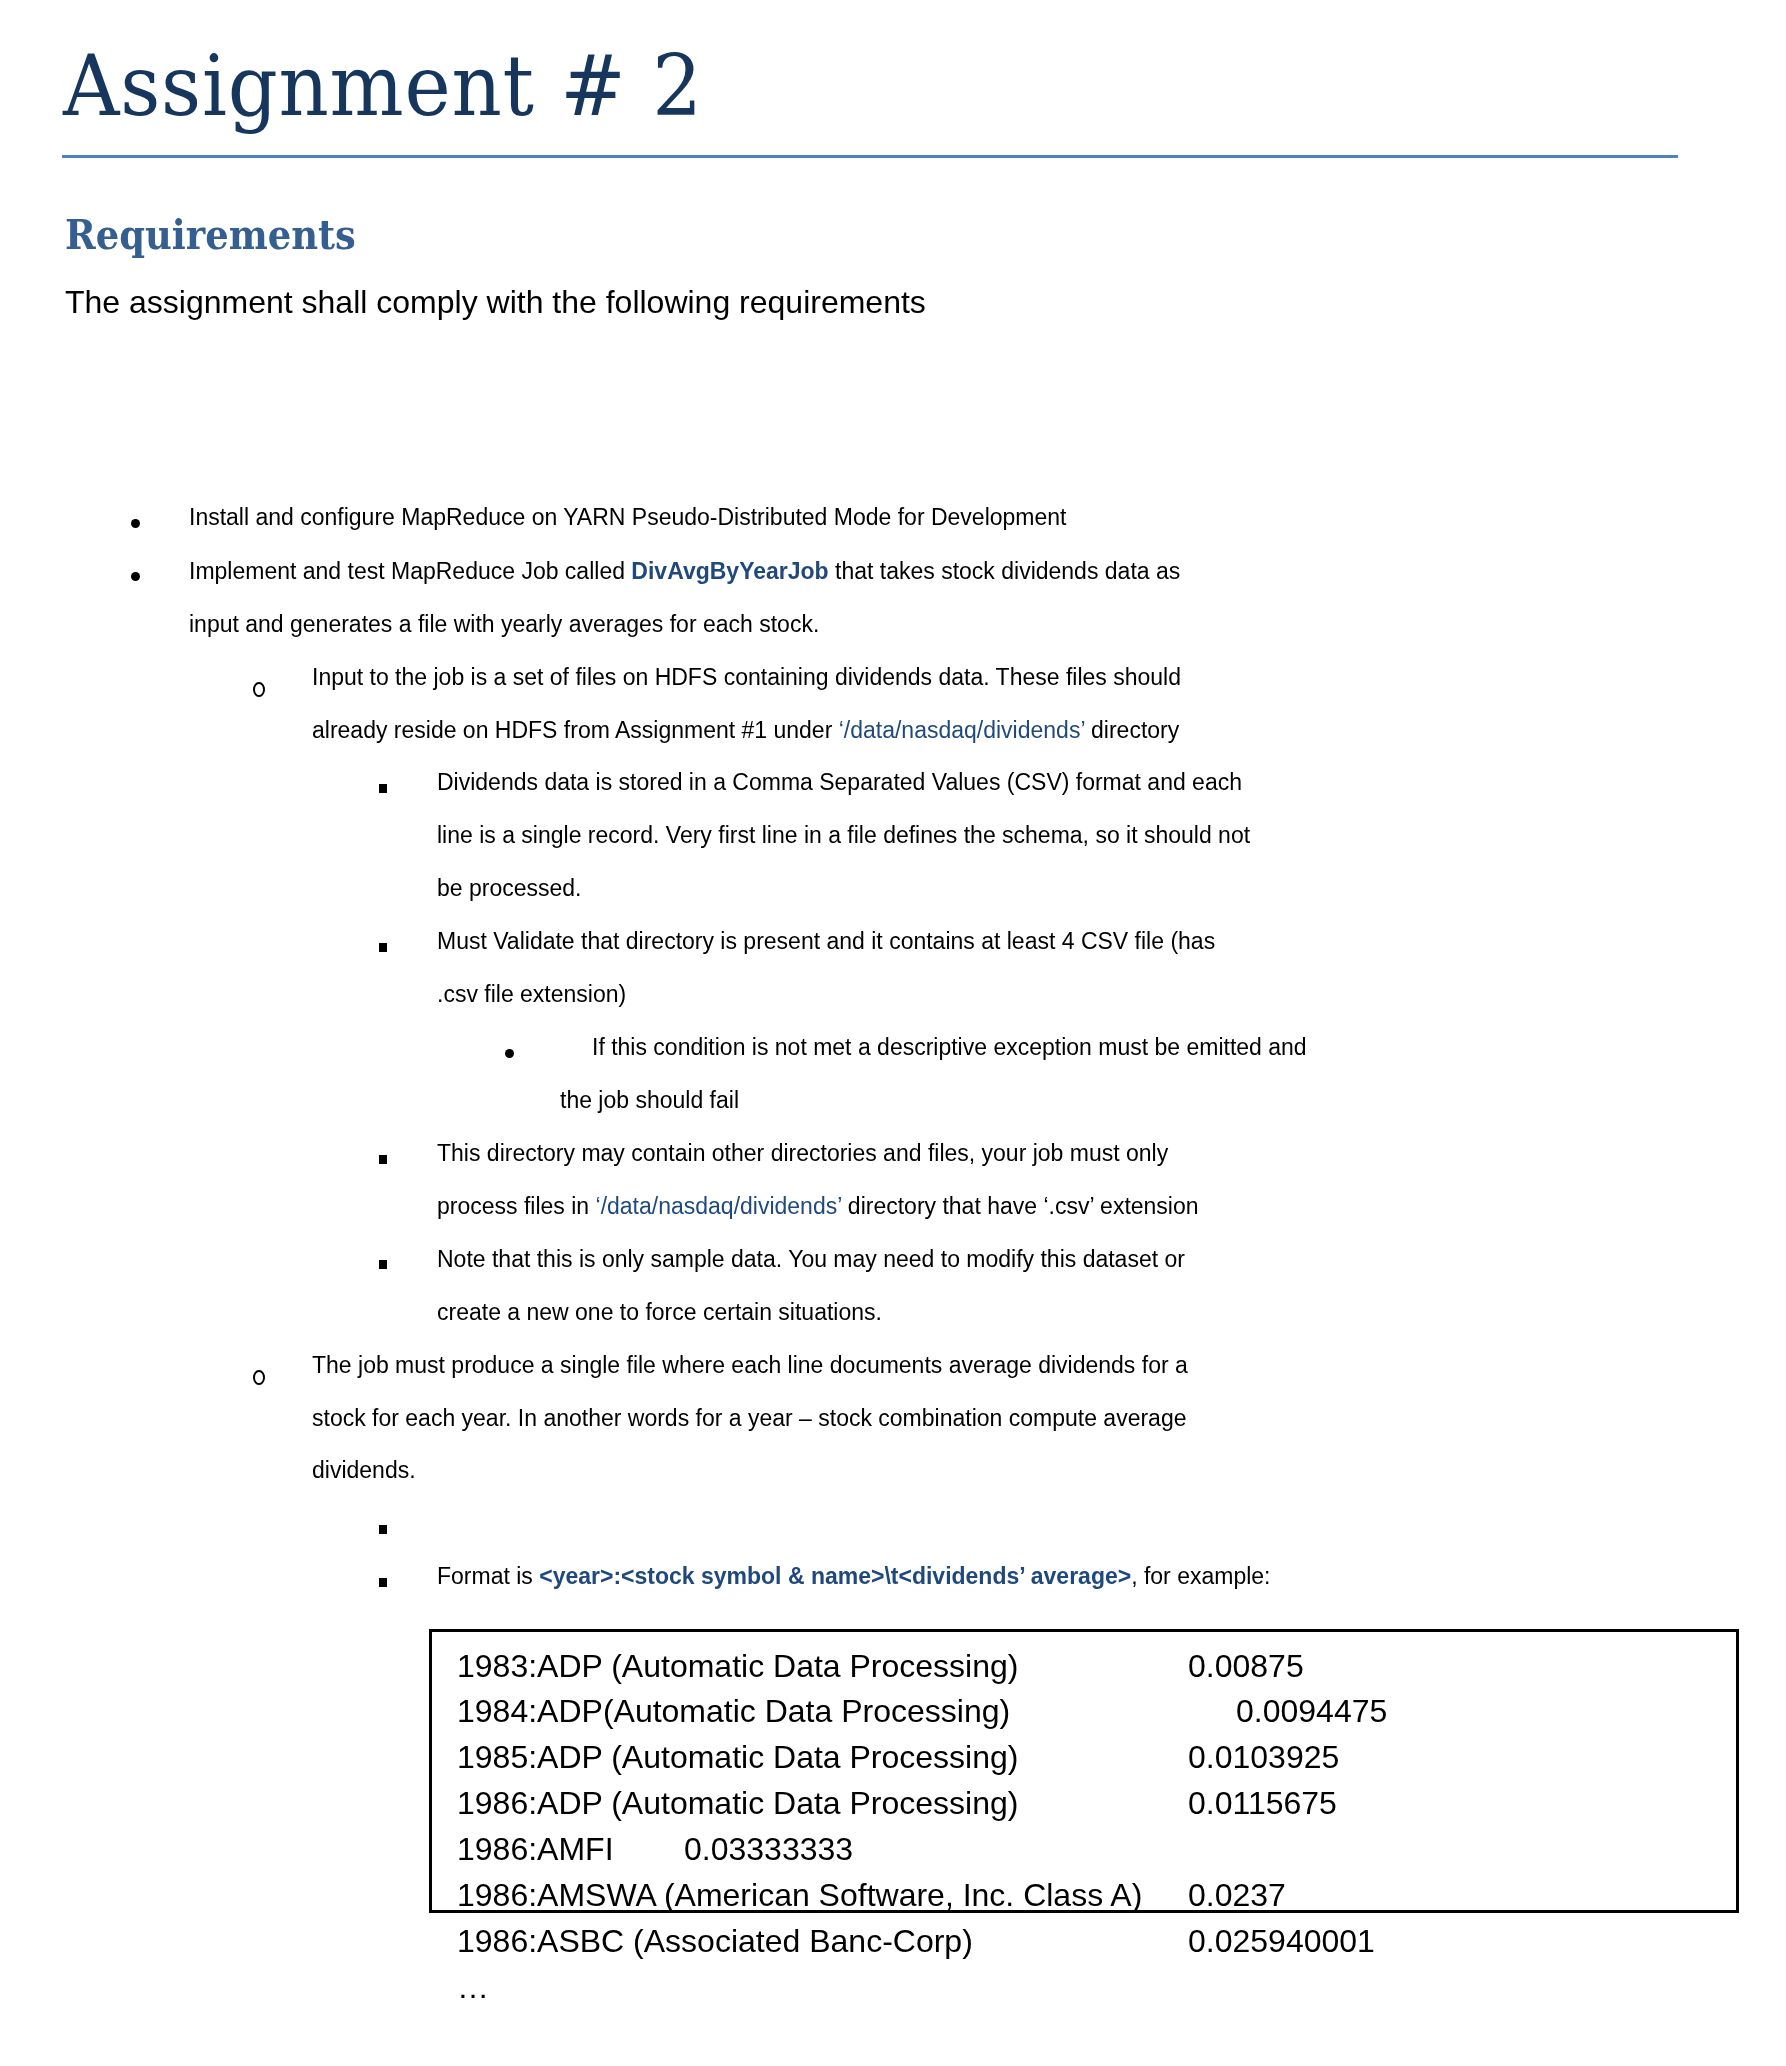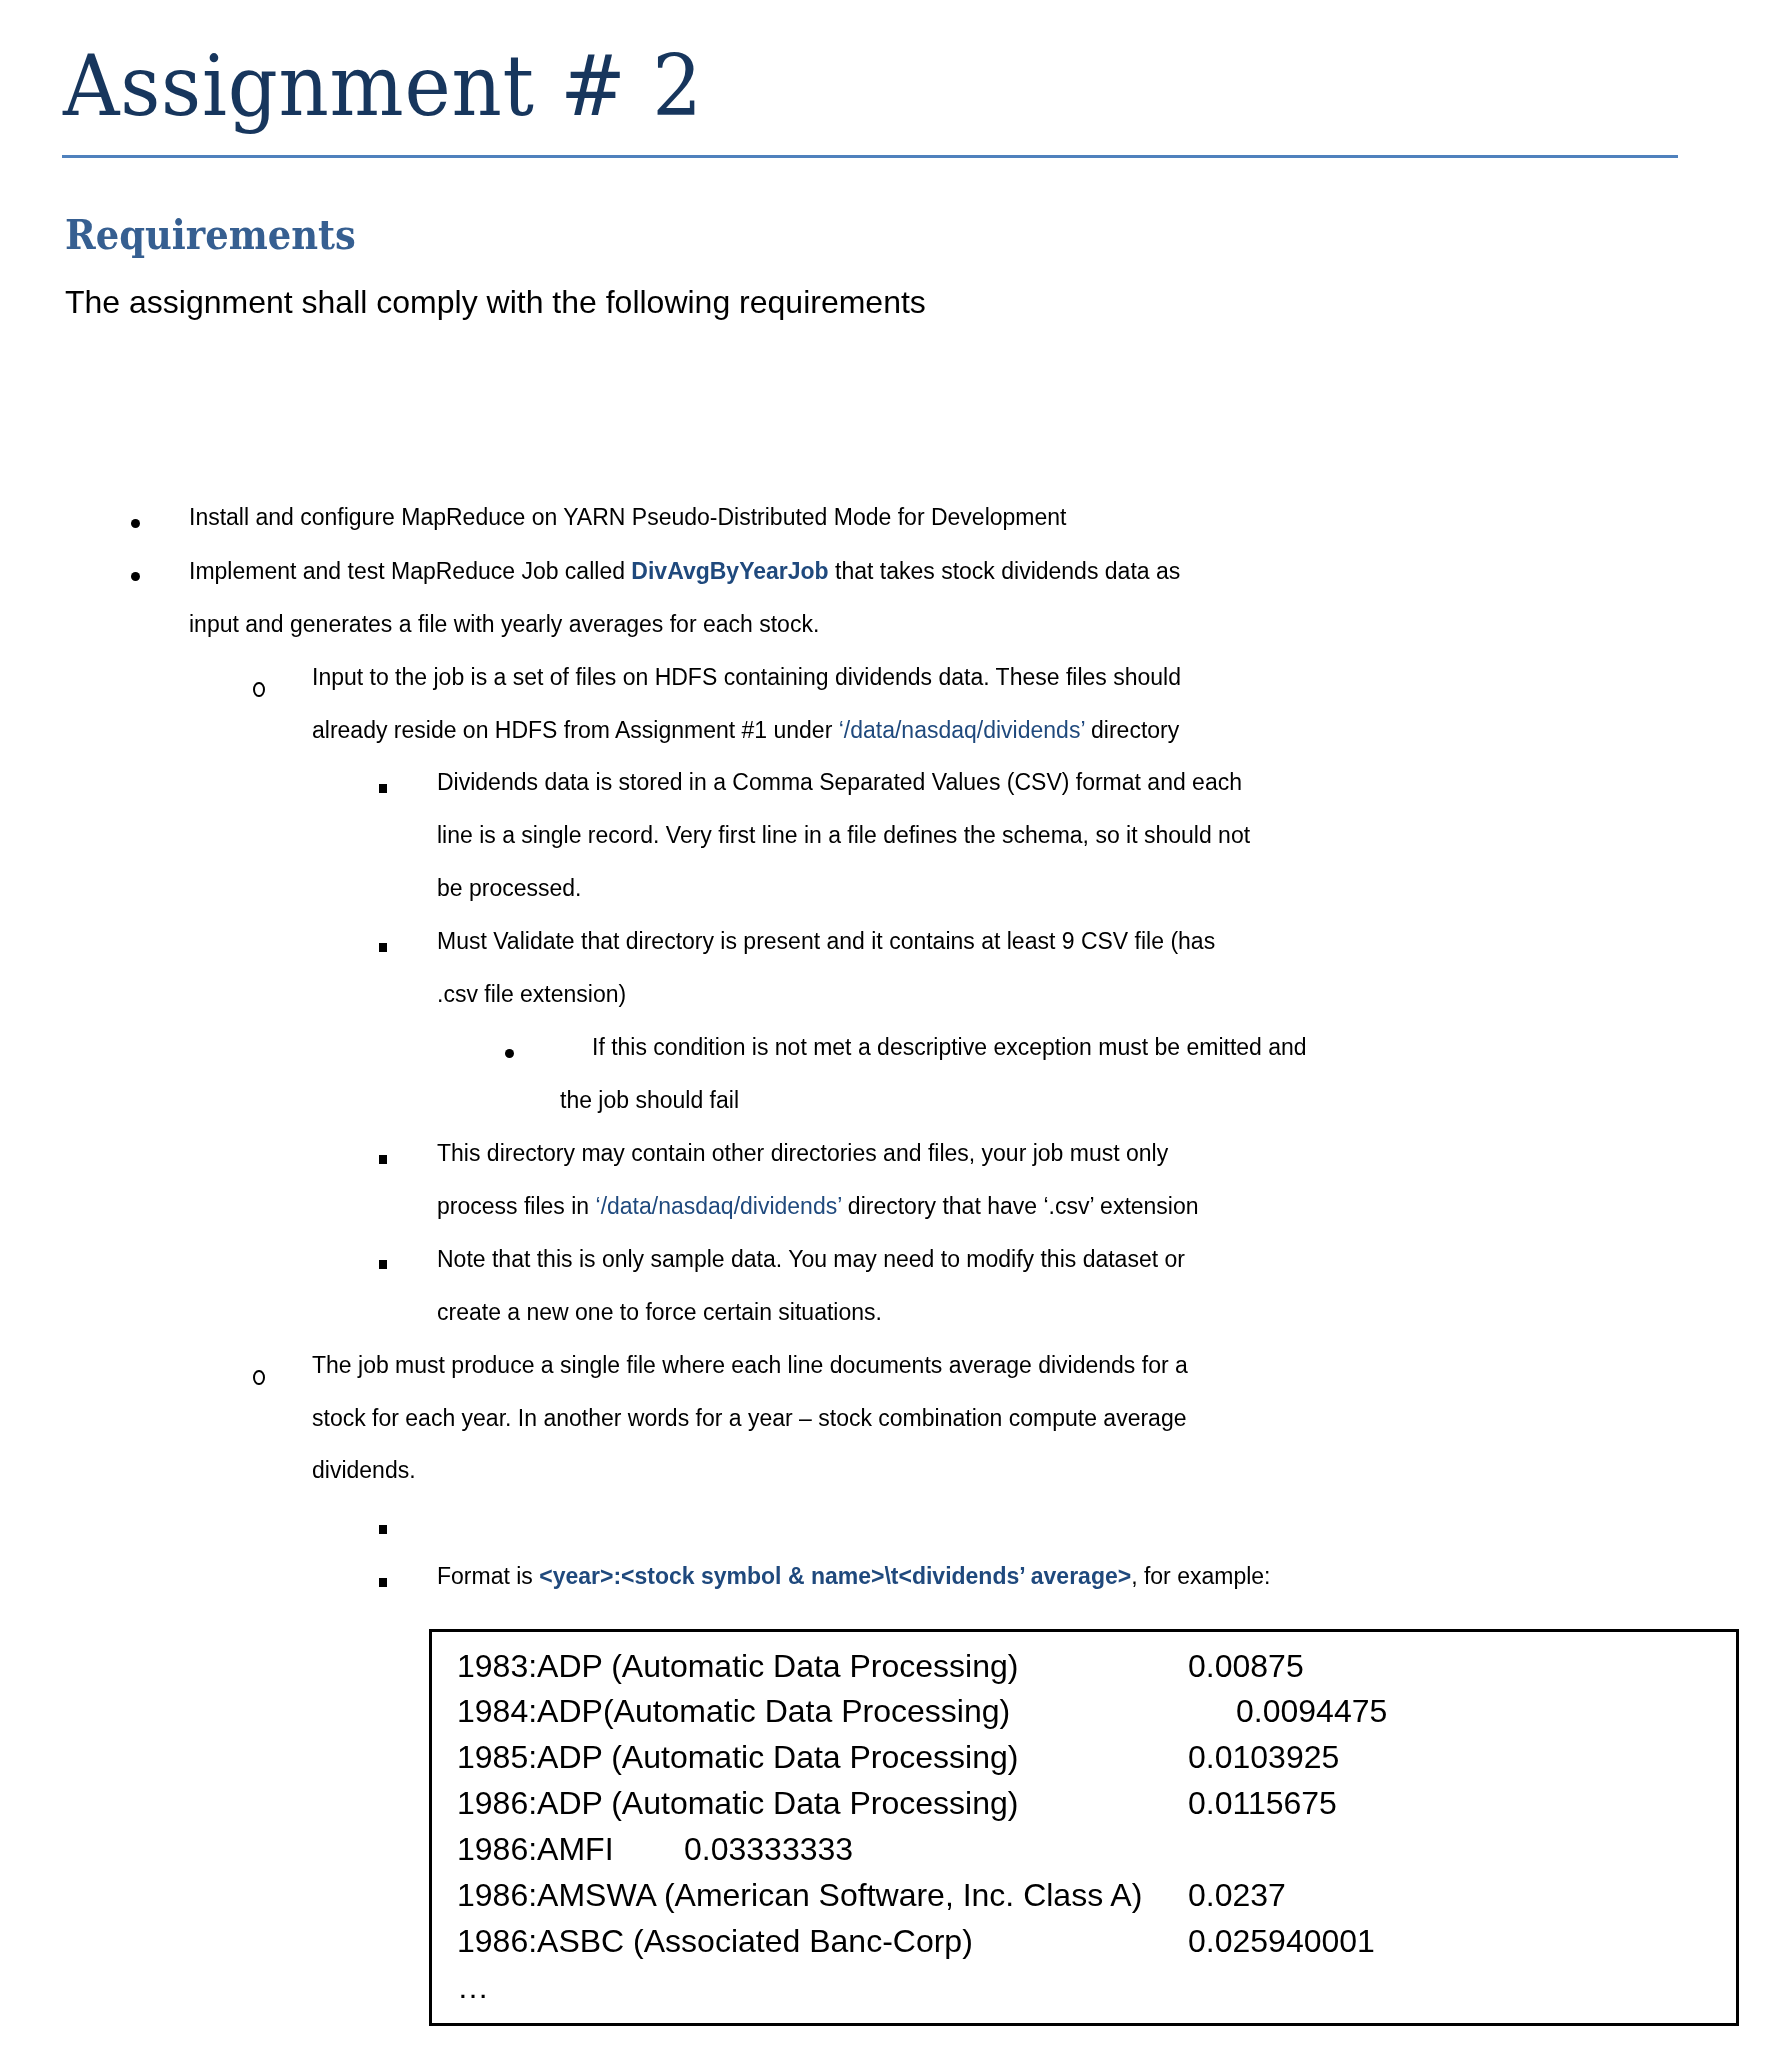--- a/index.html
+++ b/index.html
@@ -39,21 +39,21 @@
       position: absolute; font-size: 23px; line-height: 1.2; white-space: nowrap; margin: 0;
     }
     .disc { width: 9px; height: 9px; border-radius: 50%; background: #000; position: absolute; }
     .ring { width: 11.6px; height: 15px; border: 2.1px solid #000; border-radius: 50%; position: absolute; box-sizing: border-box; }
     .square { width: 8.3px; height: 9px; background: #000; position: absolute; }
 
     .blue { color: #1f497d; }
     .bold { font-weight: bold; }
 
     .example-box {
-      position: absolute; left: 429px; top: 1629px; width: 1310px; height: 397px;
+      position: absolute; left: 429px; top: 1629px; width: 1310px; height: 284px;
       border: 3.3px solid #000; box-sizing: border-box;
     }
     .ex-row { position: absolute; font-size: 32px; line-height: 1.2; white-space: nowrap; }
   </style>
 </head>
 <body>
 
 <div class="page">
 
   <h1 class="title">Assignment # 2</h1>
@@ -72,21 +72,21 @@
   <span class="ring" style="left:253px; top:682px;"></span>
   <p class="line" style="left:312px; top:664px;">Input to the job is a set of files on HDFS containing dividends data. These files should</p>
   <p class="line" style="left:312px; top:717px;"><span>already reside on HDFS from Assignment #1 under </span><span class="blue">‘/data/nasdaq/dividends’</span><span> directory</span></p>
 
   <span class="square" style="left:379px; top:784px;"></span>
   <p class="line" style="left:437px; top:769px;">Dividends data is stored in a Comma Separated Values (CSV) format and each</p>
   <p class="line" style="left:437px; top:822px;">line is a single record. Very first line in a file defines the schema, so it should not</p>
   <p class="line" style="left:437px; top:875px;">be processed.</p>
 
   <span class="square" style="left:379px; top:943px;"></span>
-  <p class="line" style="left:437px; top:928px;">Must Validate that directory is present and it contains at least 9 CSV file (has</p>
+  <p class="line" style="left:437px; top:928px;">Must Validate that directory is present and it contains at least 4 CSV file (has</p>
   <p class="line" style="left:437px; top:981px;">.csv file extension)</p>
 
   <span class="disc" style="left:505px; top:1049px;"></span>
   <p class="line" style="left:592px; top:1034px;">If this condition is not met a descriptive exception must be emitted and</p>
   <p class="line" style="left:560px; top:1087px;">the job should fail</p>
 
   <span class="square" style="left:379px; top:1155px;"></span>
   <p class="line" style="left:437px; top:1140px;">This directory may contain other directories and files, your job must only</p>
   <p class="line" style="left:437px; top:1193px;"><span>process files in  </span><span class="blue">‘/data/nasdaq/dividends’</span><span> directory that  have ‘.csv’ extension</span></p>
 

